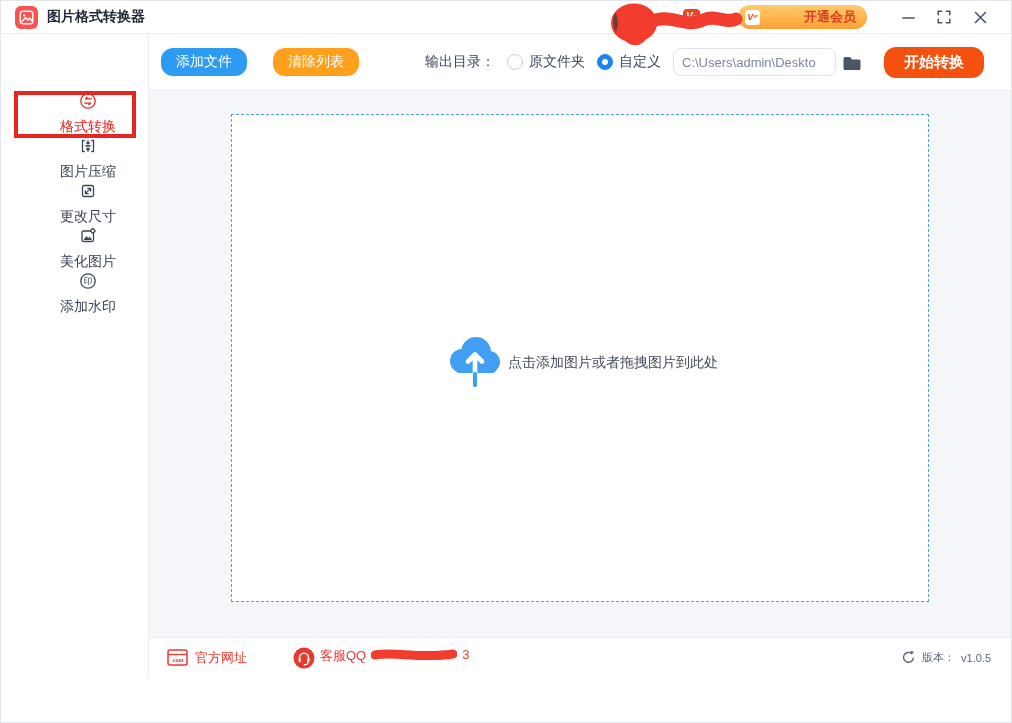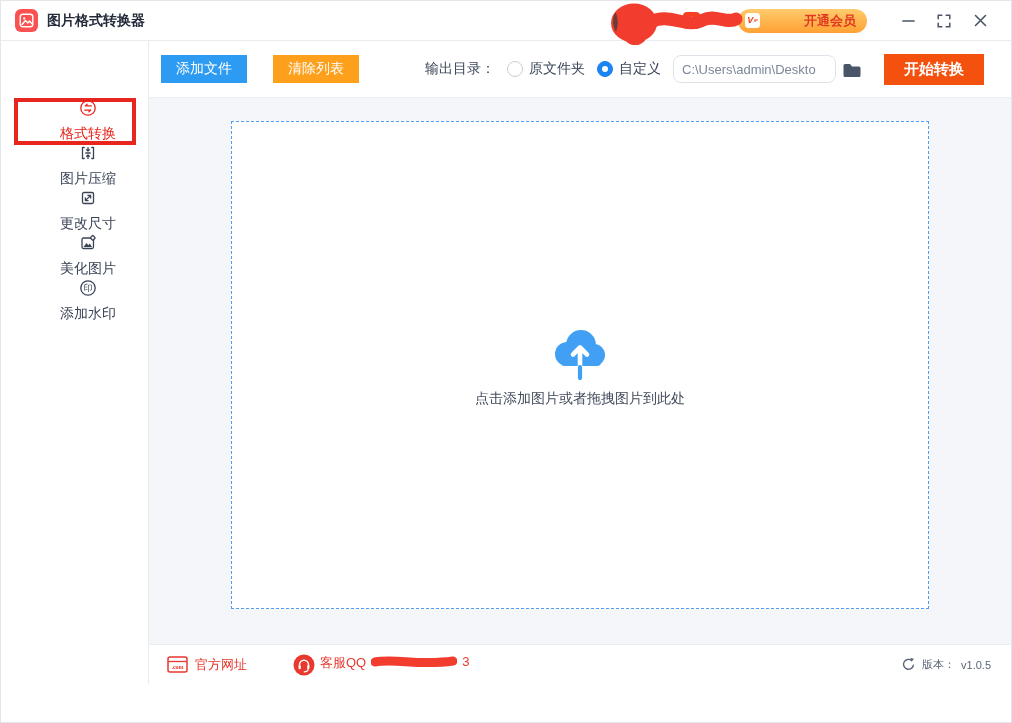--- a/index.html
+++ b/index.html
@@ -1,21 +1,21 @@
 <!DOCTYPE html>
 <html><head>
 <meta charset="utf-8">
 <style>
   * { margin:0; padding:0; box-sizing:border-box; }
   html,body { background:#ffffff; }
   body { font-family:"Liberation Sans","DejaVu Sans",sans-serif; }
   .window { position:relative; width:1012px; height:723px; background:#fff; overflow:hidden; border:1px solid #e3e7ec; }
 
   
-  .titlebar { position:relative; height:40px; display:flex; align-items:center; padding:0 20px 0 14px; background:#fff; border-bottom:1px solid #e8ebef; }
+  .titlebar { position:relative; height:33px; display:flex; align-items:center; padding:0 20px 0 14px; background:#fff; border-bottom:1px solid #e8ebef; }
   .logo { width:23px; height:23px; border-radius:6px; background:#fa5151; display:flex; align-items:center; justify-content:center; flex:none; }
   .app-title { margin-left:9px; font-size:14px; font-weight:700; color:#242b3a; }
   .tb-spacer { flex:1; }
   .scribble-top { position:absolute; left:600px; top:0; pointer-events:none; z-index:5; }
   .vip-mini { width:17px; height:17px; border-radius:4px; background:#f54022; color:#fff; display:flex; align-items:center; justify-content:center; font-weight:700; font-style:italic; font-size:10px; line-height:1; margin-right:38px; flex:none; }
   .vip-mini small, .vip-pill .vip-sq small { font-size:4px; font-weight:700; margin-left:0.5px; }
   .vip-pill { height:24px; border-radius:12px; background:linear-gradient(180deg,#ffcb6d,#ffa133); display:flex; align-items:center; gap:5px; padding:0 11px 0 7px; border:none; cursor:pointer; margin-right:16px; }
   .vip-sq { width:15px; height:15px; border-radius:3.5px; background:#fff; color:#f23c14; display:flex; align-items:center; justify-content:center; font-weight:700; font-style:italic; font-size:9px; line-height:1; }
   .vip-pill .label { color:#e03a22; font-size:13px; font-weight:700;margin-left:39px; }
   .winbtn { width:22px; height:22px; display:flex; align-items:center; justify-content:center; background:none; border:none; cursor:pointer; margin-left:14px; }
@@ -25,37 +25,37 @@
   .sidebar { position:relative; width:148px; flex:none; background:#fff; border-right:1px solid #e8ebef; padding-top:58px; }
   .side-item { position:relative; height:45px; display:flex; align-items:center; padding-left:27px; gap:8px; font-size:14px; color:#3a4456; cursor:pointer; z-index:3;flex-direction:column; }
   .side-item.selected { color:#e6251c; }
   .annotation-box { position:absolute; left:13px; top:57px; width:122px; height:47px; border:4px solid #e7271d; z-index:2; pointer-events:none; }
   .side-icon { width:18px; height:18px; flex:none; }
 
   .main { flex:1; display:flex; flex-direction:column; min-width:0; }
 
   
   .toolbar { height:57px; flex:none; background:#fff; border-bottom:1px solid #edf0f4; display:flex; align-items:center; padding-left:12px; }
-  .btn { border:none; cursor:pointer; border-radius:0; color:#fff; font-size:14px; height:28px; padding:0 15px; font-family:inherit;text-align:center; }
+  .btn { border:none; cursor:pointer; border-radius:12px; color:#fff; font-size:14px; height:28px; padding:0 15px; font-family:inherit;text-align:center; }
   .btn-add { background:#2e9bf2; }
   .btn-clear { background:#ffa01c; margin-left:26px; }
   .tool-spacer { flex:1; }
   .out-label { font-size:14px; color:#3c465a; }
   .radio-group { display:flex; align-items:center; gap:6px; margin-left:12px; cursor:pointer; }
   .radio { width:16px; height:16px; border-radius:50%; border:1px solid #c8ced8; background:#fff; flex:none; position:relative; }
   .radio.checked { border-color:#1b84f2; background:#1b84f2; }
   .radio.checked::after { content:""; position:absolute; left:4px; top:4px; width:6px; height:6px; border-radius:50%; background:#fff; }
   .radio-label { font-size:14px; color:#3c465a; }
   .path-input { width:163px; height:28px; margin-left:12px; border:1px solid #dfe3e9; border-radius:8px; padding:0 8px; font-size:13px; color:#7d8799; font-family:inherit; background:#fff; }
   .folder-btn { background:none; border:none; cursor:pointer; margin-left:6px; display:flex; align-items:center; }
   .btn-start { background:#f4510e; font-weight:700; font-size:15px; height:31px; padding:0 20px; margin-left:22px; margin-right:27px;font-family:Liberation Mono, monospace; }
 
   
   .content { flex:1; background:#f4f6f9; overflow:hidden; }
-  .dropzone { width:698px; height:488px; margin:23px auto 0; background:#fff; border:1px dashed #4f9ef2; display:flex; flex-direction:column; align-items:center; justify-content:center; cursor:pointer; }
+  .dropzone { width:698px; height:488px; margin:23px auto 0; background:#fff; border:1px dashed #4f9ef2; display:flex; flex-direction:row; align-items:center; justify-content:center; cursor:pointer; }
   .drop-hint { margin-top:10px; font-size:14px; color:#434c5c; }
 
   
   .footer { height:40px; flex:none; background:#fff; border-top:1px solid #e9ecf0; display:flex; align-items:center; padding:0 20px 0 18px; position:relative; }
   .foot-link { display:flex; align-items:center; gap:7px; background:none; border:none; cursor:pointer; font-size:13px; color:#e8392e; font-family:Liberation Serif, serif; }
   .qq-group { display:flex; align-items:flex-start; gap:5px; margin-left:46px; }
   .foot-spacer { flex:1; }
   .version { display:flex; align-items:center; gap:6px; font-size:11px; color:#5c6577;text-align:right; }
 </style>
 </head>

